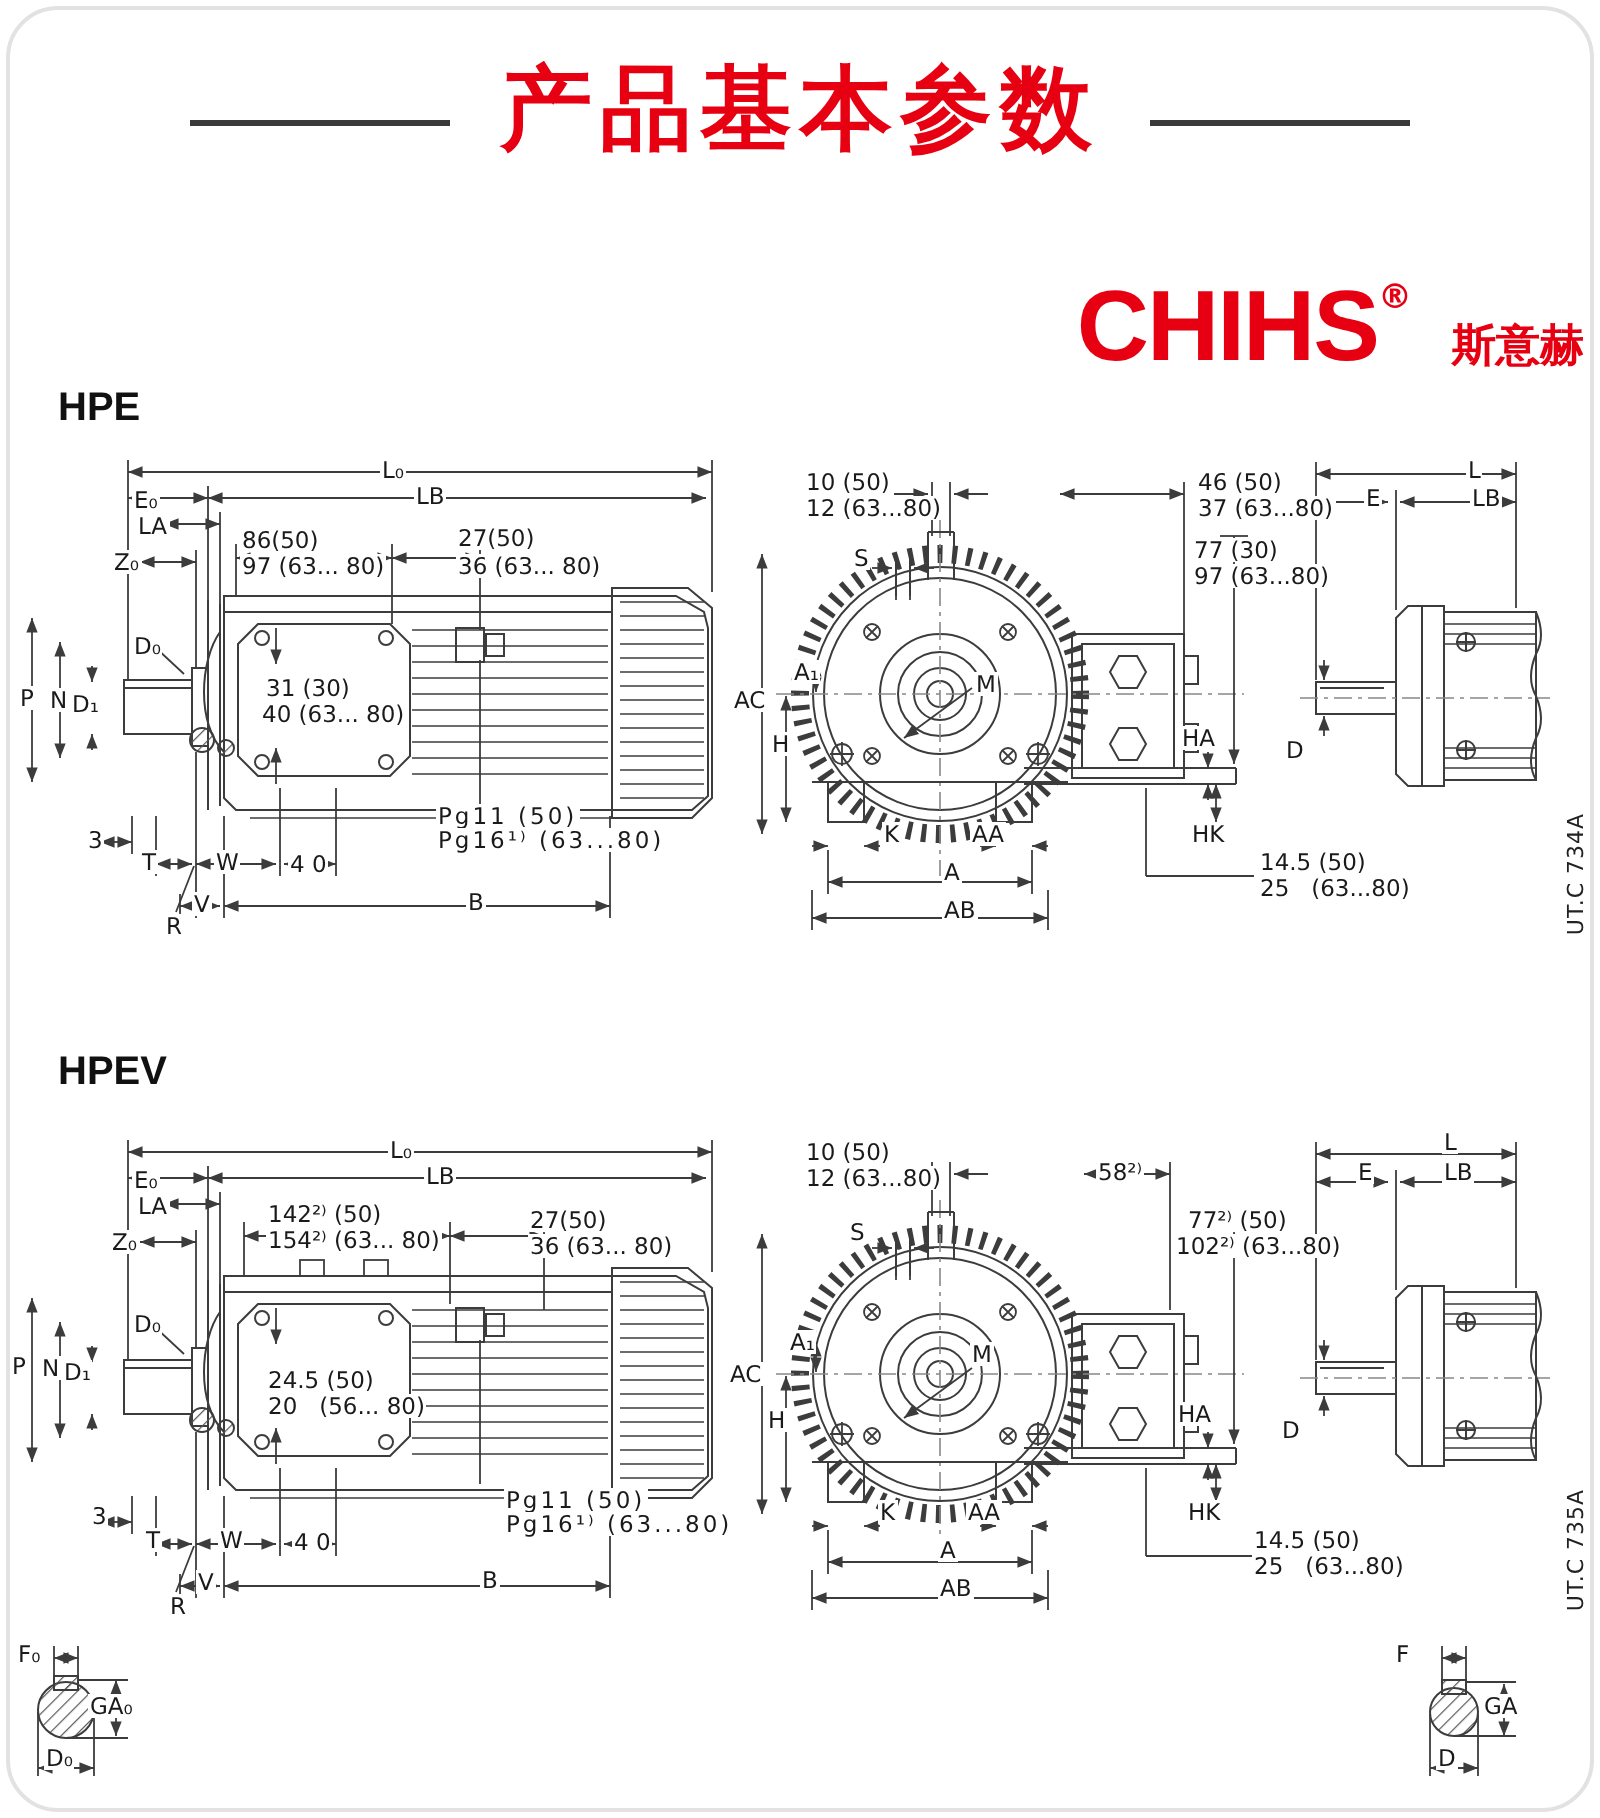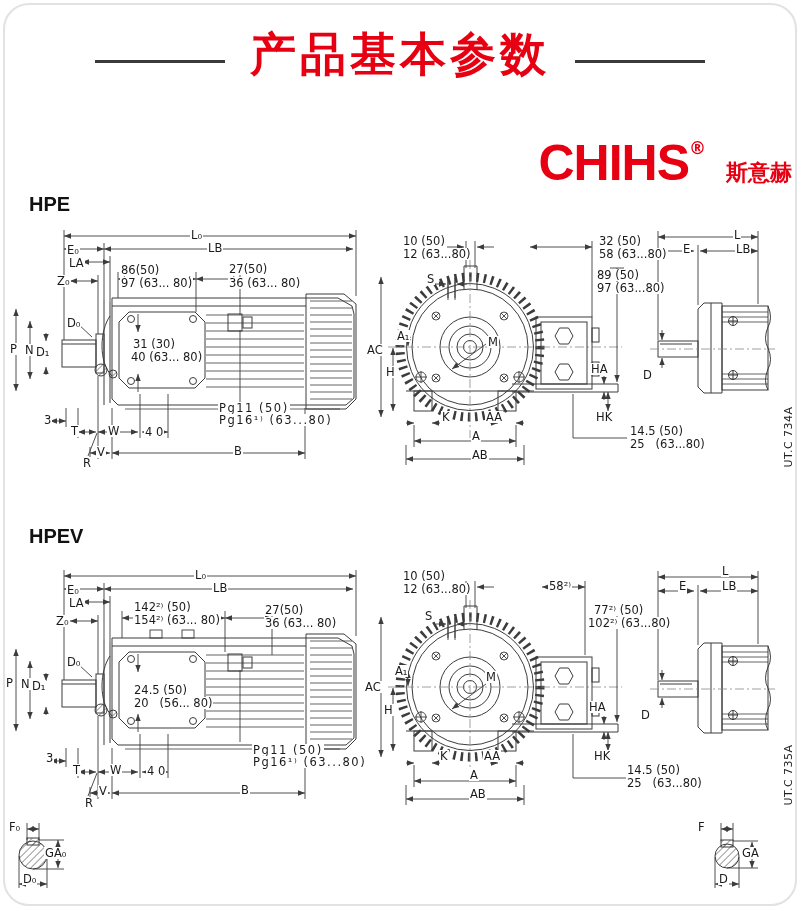--- a/index.html
+++ b/index.html
@@ -296,23 +296,23 @@
       <span class="dim sp" style="left: 218px; top: 402px;">Pg11 (50)</span>
       <span class="dim sp" style="left: 218px; top: 414px;">Pg16¹⁾ (63...80)</span>
       <span class="dim" style="left: 96px; top: 446px;">V</span>
       <span class="dim" style="left: 233px; top: 445px;">B</span>
       <span class="dim" style="left: 82px; top: 457px;">R</span>
     </div>
   <div class="ann">
       <span class="dim" style="left: 402px; top: 235px;">10 (50)</span>
       <span class="dim" style="left: 402px; top: 248px;">12 (63...80)</span>
       <span class="dim" style="left: 426px; top: 273px;">S</span>
-      <span class="dim" style="left: 598px; top: 235px;">32 (50)</span>
-      <span class="dim" style="left: 598px; top: 248px;">58 (63...80)</span>
-      <span class="dim" style="left: 596px; top: 269px;">89 (50)</span>
+      <span class="dim" style="left: 598px; top: 235px;">46 (50)</span>
+      <span class="dim" style="left: 598px; top: 248px;">37 (63...80)</span>
+      <span class="dim" style="left: 596px; top: 269px;">77 (30)</span>
       <span class="dim" style="left: 596px; top: 282px;">97 (63...80)</span>
       <span class="dim" style="left: 396px; top: 330px;">A₁</span>
       <span class="dim" style="left: 366px; top: 344px;">AC</span>
       <span class="dim" style="left: 385px; top: 366px;">H</span>
       <span class="dim" style="left: 487px; top: 336px;">M</span>
       <span class="dim" style="left: 590px; top: 363px;">HA</span>
       <span class="dim" style="left: 441px; top: 411px;">K</span>
       <span class="dim" style="left: 485px; top: 411px;">AA</span>
       <span class="dim" style="left: 595px; top: 411px;">HK</span>
       <span class="dim" style="left: 471px; top: 430px;">A</span>

